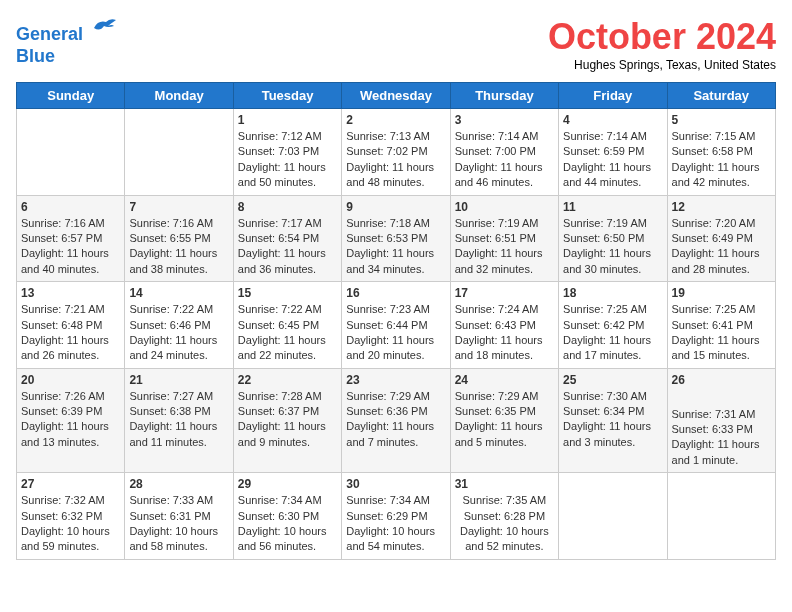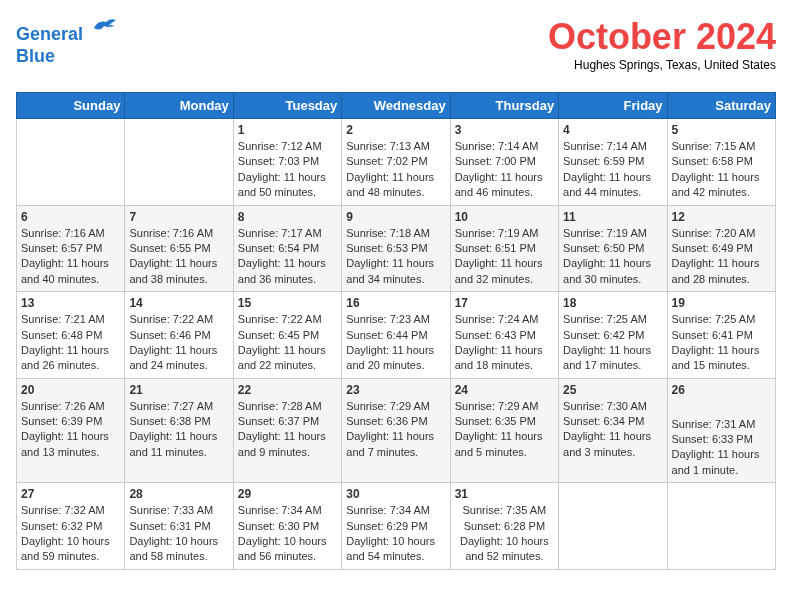--- a/index.html
+++ b/index.html
@@ -7,21 +7,21 @@
       font-family: Arial, sans-serif;
       background: #fff;
       width: 792px;
       min-height: 612px;
       padding: 16px;
     }
     .header {
       display: flex;
       justify-content: space-between;
       align-items: flex-start;
-      margin-bottom: 20px;
+      margin-bottom: 10px;
       gap: 32px;
     }
     .logo {
       display: flex;
       align-items: center;
     }
     .logo-text {
       font-size: 18px;
       font-weight: bold;
       color: #333;
@@ -49,21 +49,21 @@
     }
     table {
       width: 100%;
       border-collapse: collapse;
       font-size: 11px;
     }
     thead tr th {
       background: #2277cc;
       color: #fff;
       padding: 5px 4px;
-      text-align: right;
+      text-align: center;
       font-size: 13px;
       font-weight: bold;
       border: 1px solid #1a5fa0;
     }
     tbody tr td {
       border: 1px solid #ccc;
       vertical-align: top;
       padding: 4px;
       width: calc(100% / 7);
       min-height: 80px;

